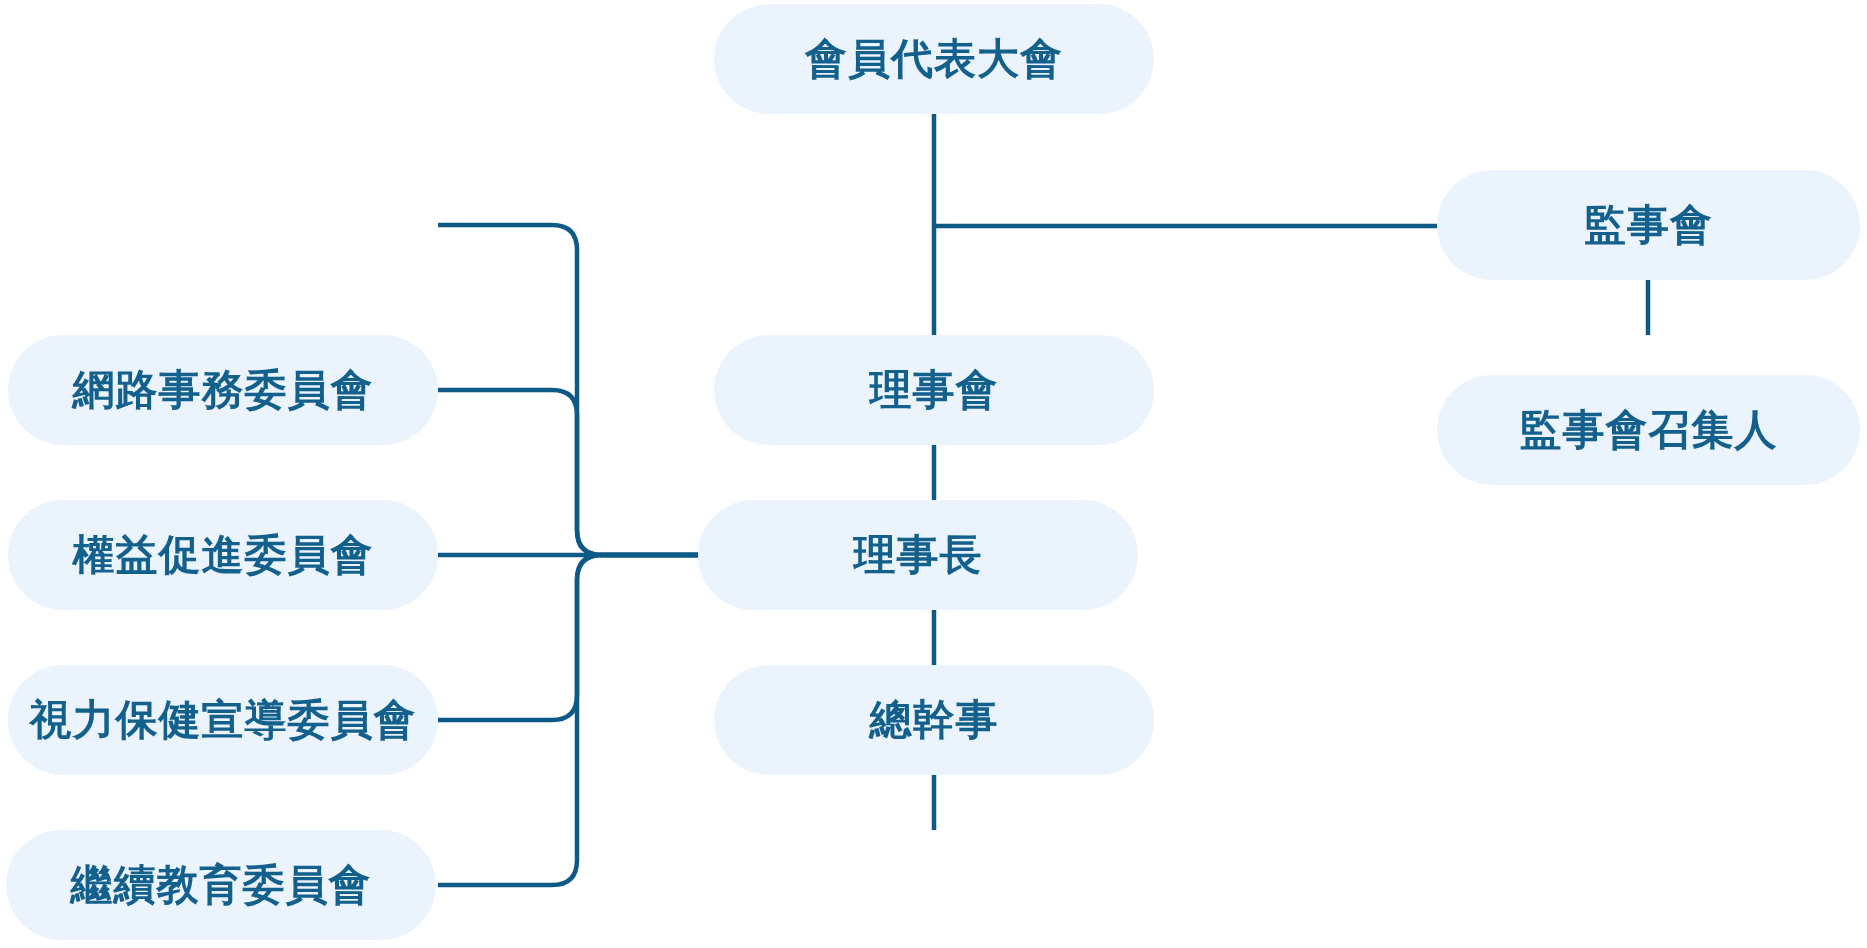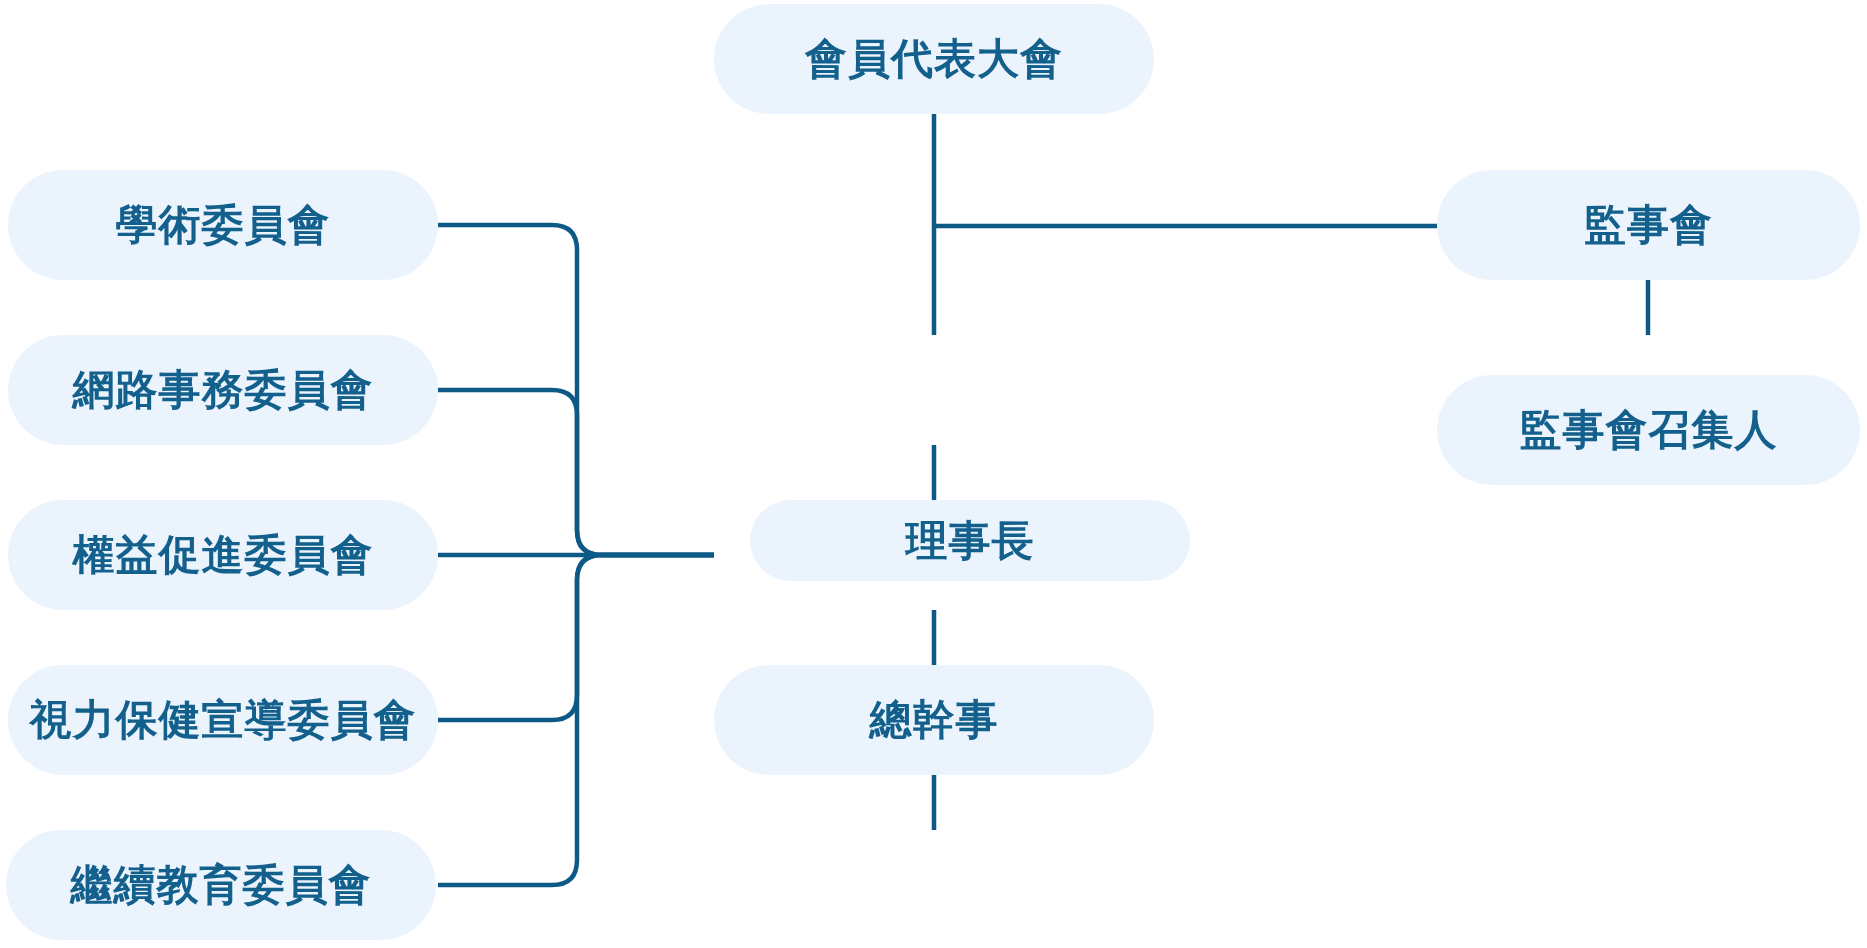--- a/index.html
+++ b/index.html
@@ -30,21 +30,21 @@
   .node .label{
     color:var(--text);
     font-size:42px;
     font-weight:700;
     letter-spacing:1px;
     white-space:nowrap;
   }
   
   .n-assembly  {left:714px; top:4px;   width:440px; height:110px;}
   .n-board     {left:714px; top:335px; width:440px; height:110px;}
-  .n-chairman  {left:750px; top:500px; width:440px; height:81px;}
+  .n-chairman  {left:698px; top:500px; width:440px; height:110px;}
   .n-secretary {left:714px; top:665px; width:440px; height:110px;}
   .n-members   {left:714px; top:830px; width:440px; height:110px;}
   
   .n-academic  {left:8px;   top:170px; width:430px; height:110px;}
   .n-network   {left:8px;   top:335px; width:430px; height:110px;}
   .n-rights    {left:8px;   top:500px; width:430px; height:110px;}
   .n-vision    {left:8px;   top:665px; width:430px; height:110px;}
   .n-education {left:6px;   top:830px; width:430px; height:110px;}
   
   .n-supervisors {left:1437px; top:170px; width:423px; height:110px;justify-content:center;}
@@ -73,36 +73,36 @@
     <path class="connector" d="M438 390 H552 Q577 390 577 415 V530 Q577 555 602 555 H714"></path>
     <path class="connector" d="M438 555 H714"></path>
     <path class="connector" d="M438 720 H552 Q577 720 577 695 V580 Q577 555 602 555 H714"></path>
     <path class="connector" d="M438 885 H552 Q577 885 577 860 V580 Q577 555 602 555 H714"></path>
   </svg>
 
   <div class="node n-assembly">
     <span class="label">會員代表大會</span>
   </div>
 
-  <div class="node n-academic">
-    <span class="label">學術委員會</span>
-  </div>
   <div class="node n-network">
     <span class="label">網路事務委員會</span>
   </div>
   <div class="node n-rights">
     <span class="label">權益促進委員會</span>
   </div>
   <div class="node n-vision">
     <span class="label">視力保健宣導委員會</span>
   </div>
   <div class="node n-education">
     <span class="label">繼續教育委員會</span>
   </div>
 
+  <div class="node n-board">
+    <span class="label">理事會</span>
+  </div>
   <div class="node n-chairman">
     <span class="label">理事長</span>
   </div>
   <div class="node n-secretary">
     <span class="label">總幹事</span>
   </div>
 
   <div class="node n-supervisors">
     <span class="label">監事會</span>
   </div>

